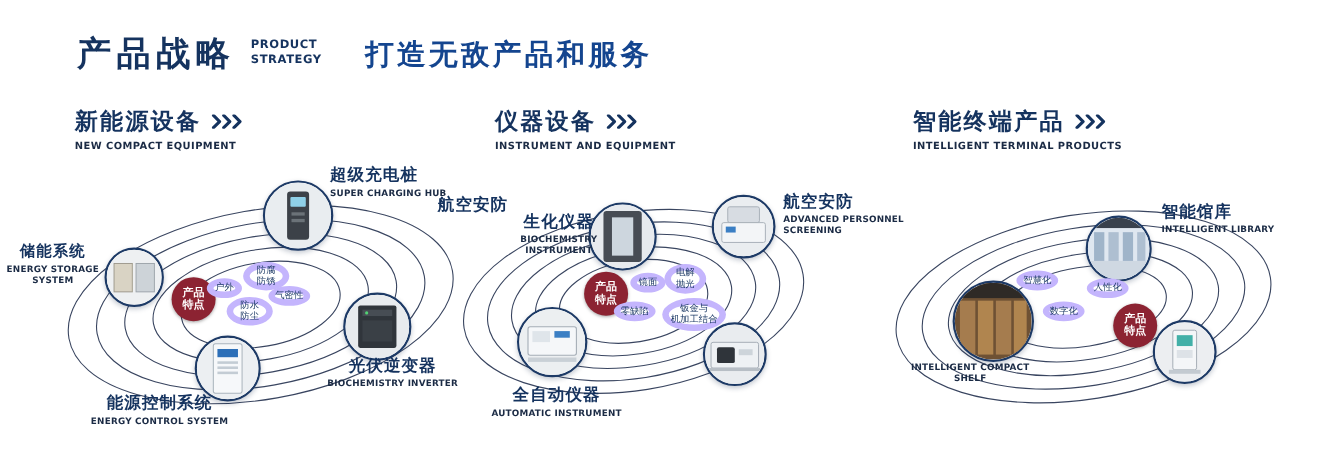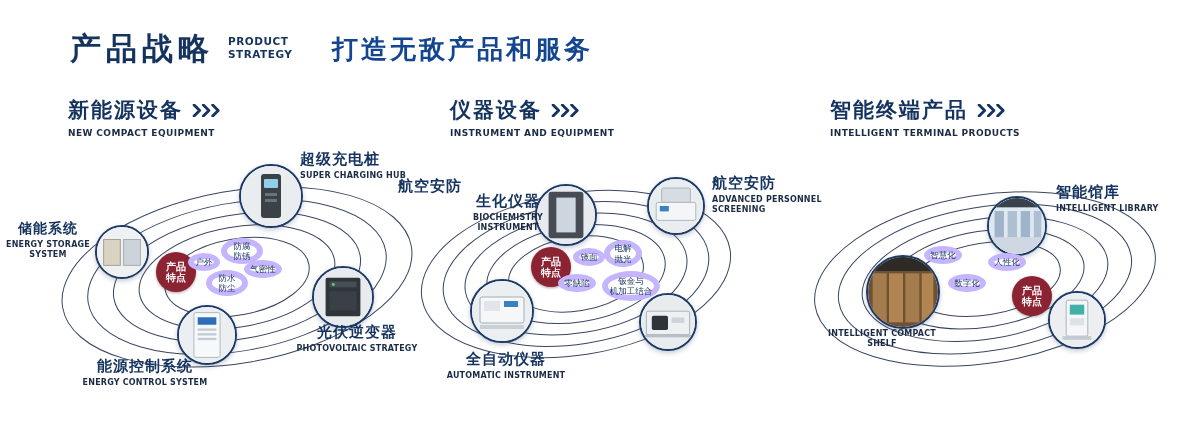--- a/index.html
+++ b/index.html
@@ -159,21 +159,21 @@
   <div class="plabel" style="left:300px; top:150px; width:140px;">
     <div class="zh">超级充电桩</div>
     <div class="en">SUPER CHARGING HUB</div>
   </div>
   <div class="plabel center" style="left:2px; top:220px; width:92px;">
     <div class="zh" style="font-size:14px;">储能系统</div>
     <div class="en">ENERGY STORAGE SYSTEM</div>
   </div>
   <div class="plabel center" style="left:292px; top:323px; width:130px;">
     <div class="zh">光伏逆变器</div>
-    <div class="en">PHOTOVOLTAIC STRATEGY</div>
+    <div class="en">BIOCHEMISTRY INVERTER</div>
   </div>
   <div class="plabel center" style="left:80px; top:357px; width:130px;">
     <div class="zh">能源控制系统</div>
     <div class="en">ENERGY CONTROL SYSTEM</div>
   </div>
 
   <div class="badge" style="left:156px; top:252px;">产品
 特点</div>
   <div class="bubble" style="left:221px; top:238px; width:42px; height:26px;">防腐
 防锈</div>

